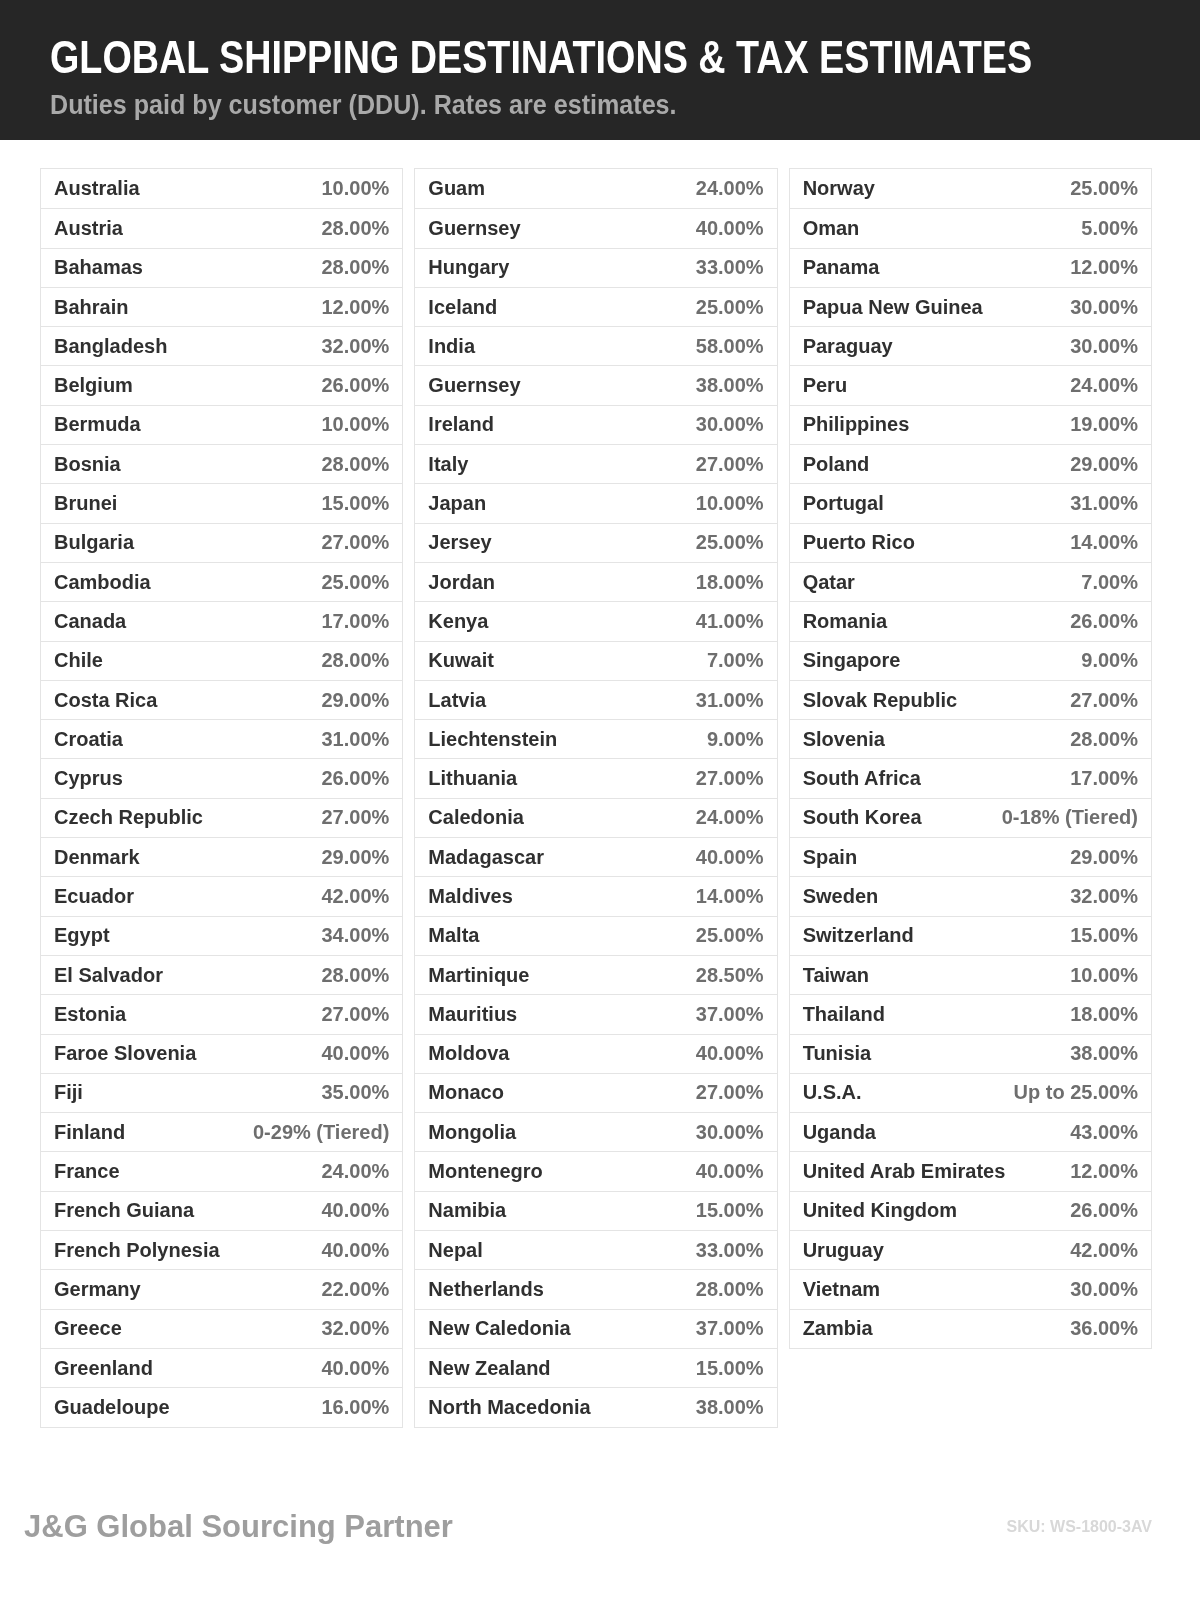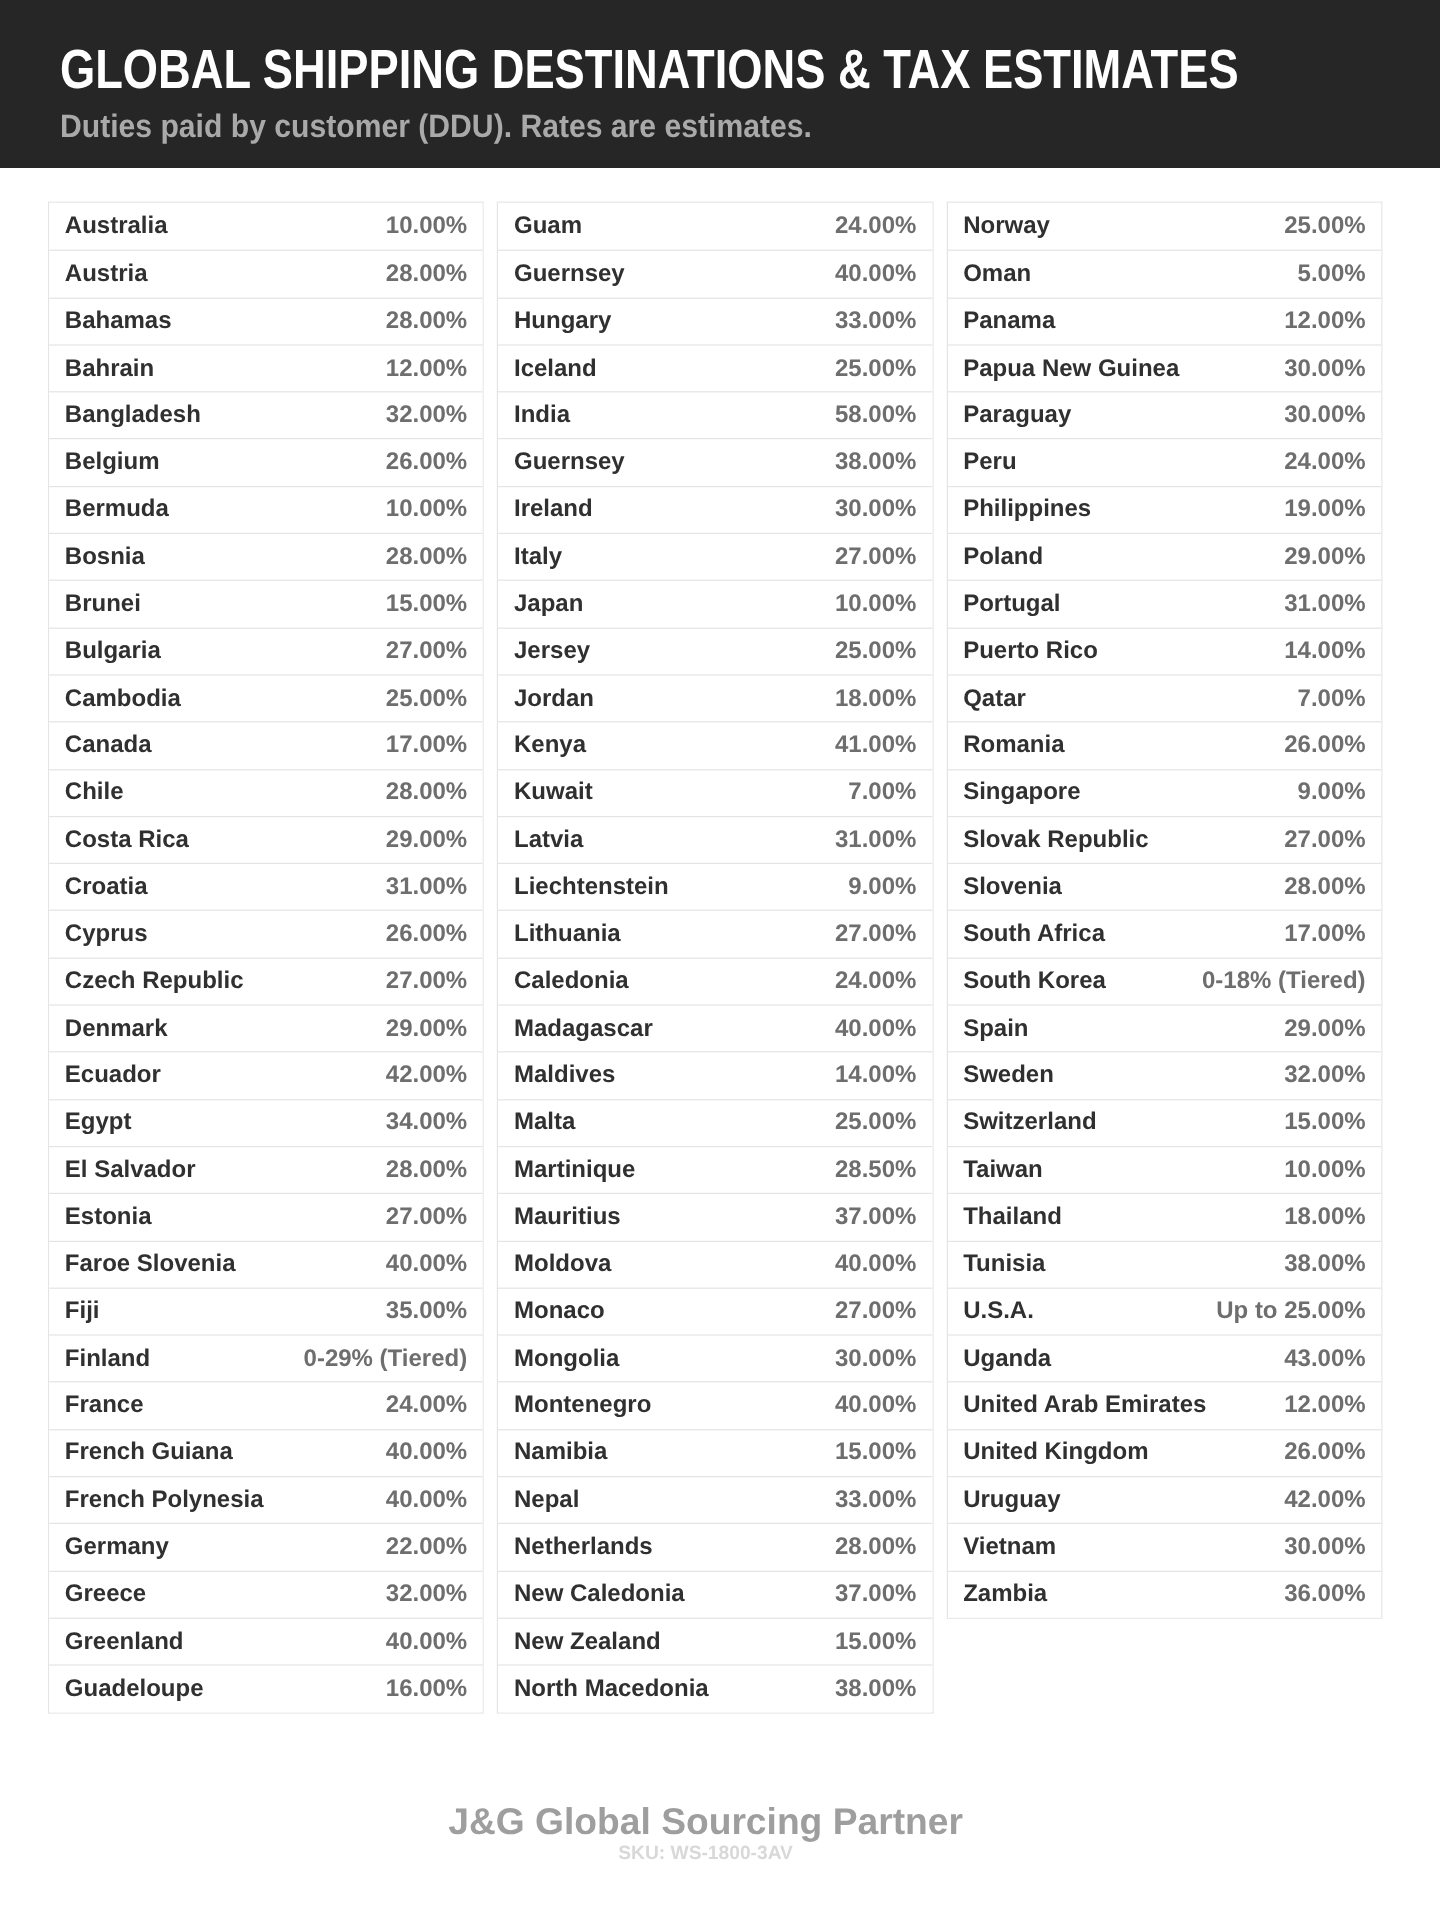--- a/index.html
+++ b/index.html
@@ -80,23 +80,22 @@
     white-space: nowrap;
     margin-left: 10px;
   }
   .footer {
     position: absolute;
     left: 24px;
     right: 48px;
     top: 1500px;
     height: 54px;
     display: flex;
-    justify-content: flex-start;
+    justify-content: space-between;
     align-items: center;
-    flex-direction: column;
   }
   .brand {
     color: var(--brand, #9e9e9e);
     font-size: 31px;
     font-weight: 700;
     white-space: nowrap;
   }
   .sku {
     color: var(--sku, #d8d8d8);
     font-size: 16px;

